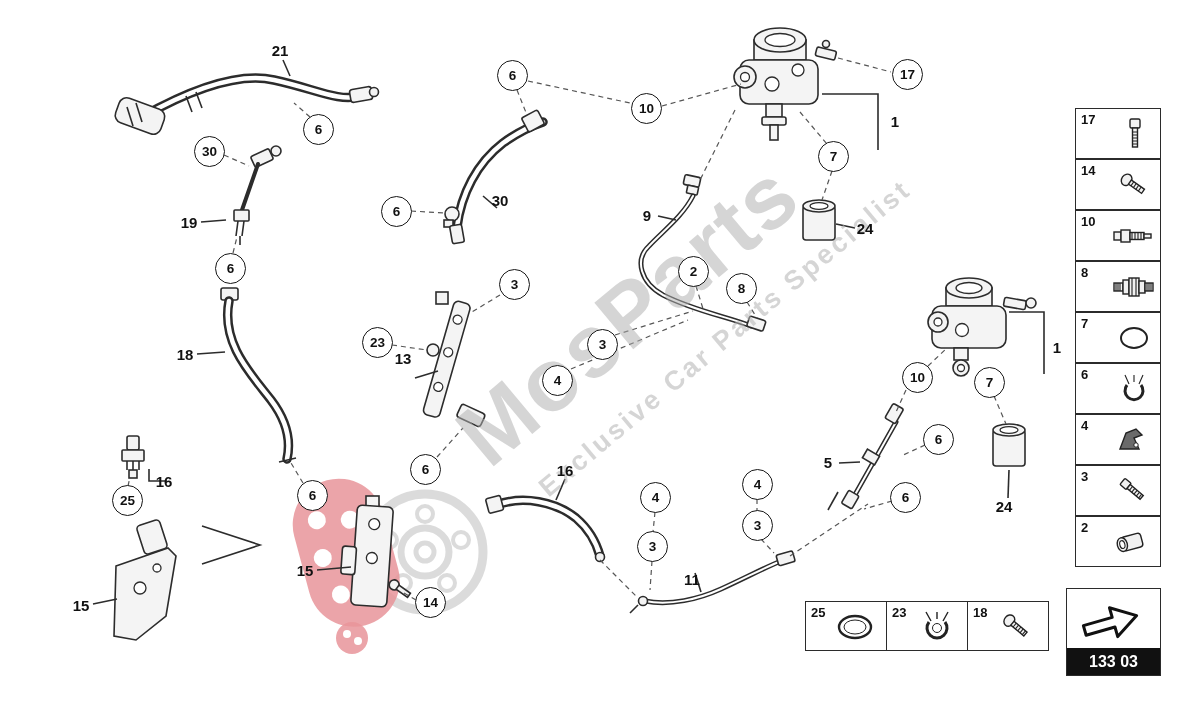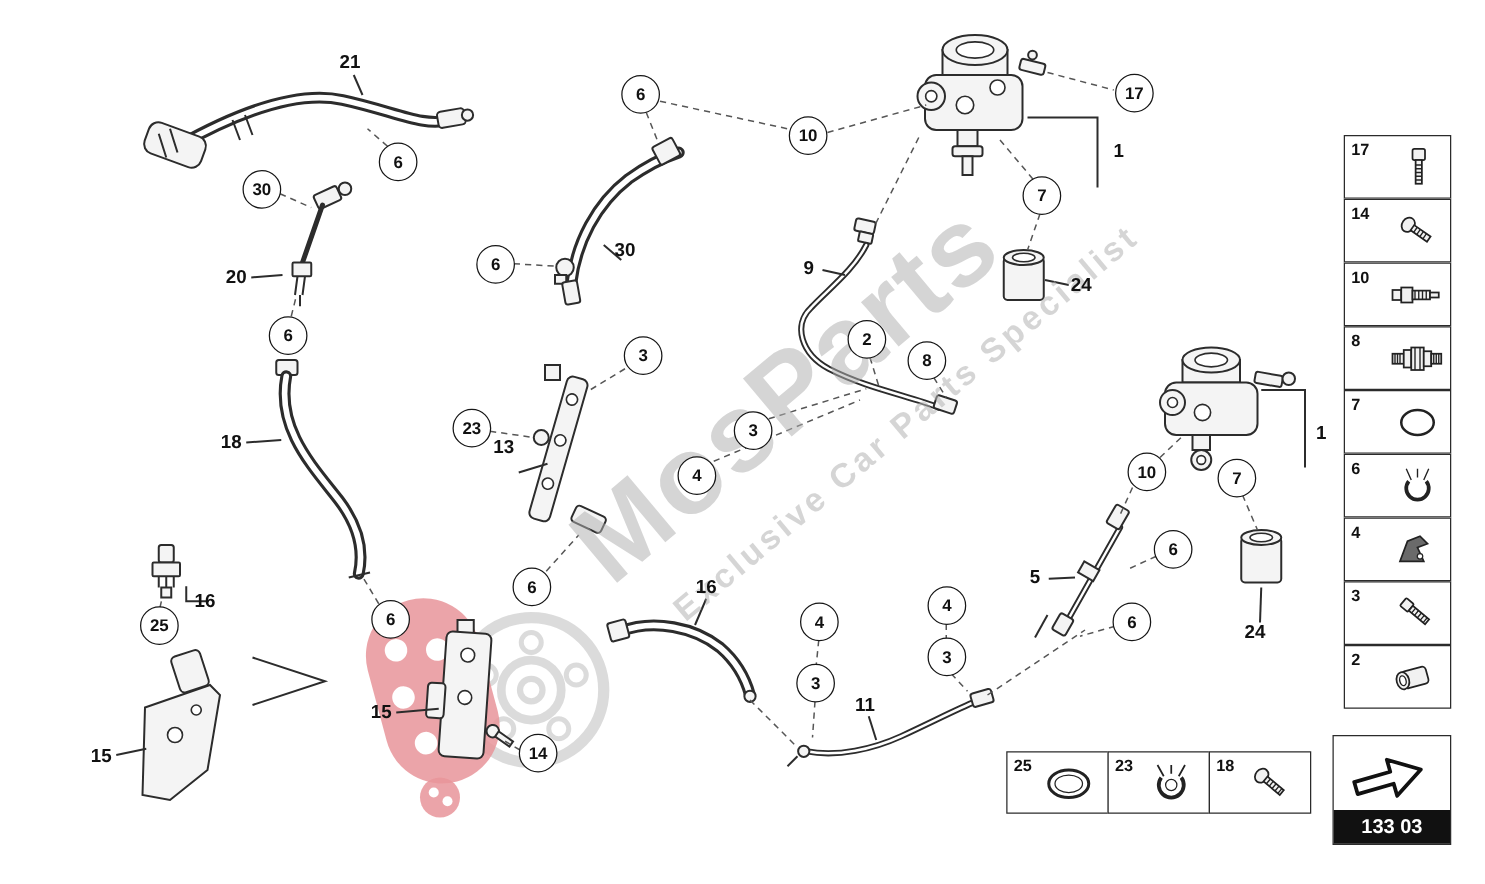--- a/index.html
+++ b/index.html
@@ -306,29 +306,29 @@
   <div class="co" style="left:652px;top:546px">3</div>
   <div class="co" style="left:757px;top:525px">3</div>
   <div class="co" style="left:938px;top:439px">6</div>
   <div class="co" style="left:905px;top:497px">6</div>
   <div class="co" style="left:917px;top:377px">10</div>
   <div class="co" style="left:989px;top:382px">7</div>
   <div class="co" style="left:127px;top:500px">25</div>
   <div class="co" style="left:430px;top:602px">14</div>
 
   <div class="pl" style="left:280px;top:50px">21</div>
-  <div class="pl" style="left:189px;top:222px">20</div>
+  <div class="pl" style="left:189px;top:222px">19</div>
   <div class="pl" style="left:185px;top:354px">18</div>
   <div class="pl" style="left:500px;top:200px">30</div>
   <div class="pl" style="left:403px;top:358px">13</div>
   <div class="pl" style="left:647px;top:215px">9</div>
   <div class="pl" style="left:895px;top:121px">1</div>
   <div class="pl" style="left:865px;top:228px">24</div>
   <div class="pl" style="left:565px;top:470px">16</div>
-  <div class="pl" style="left:692px;top:564px">11</div>
+  <div class="pl" style="left:692px;top:579px">11</div>
   <div class="pl" style="left:828px;top:462px">5</div>
   <div class="pl" style="left:164px;top:481px">16</div>
   <div class="pl" style="left:81px;top:605px">15</div>
   <div class="pl" style="left:305px;top:570px">15</div>
   <div class="pl" style="left:1004px;top:506px">24</div>
   <div class="pl" style="left:1057px;top:347px">1</div>
 
   <div class="pbox" style="left:1075px;top:108px">
     <span class="pnum">17</span>
     <span class="picon">

